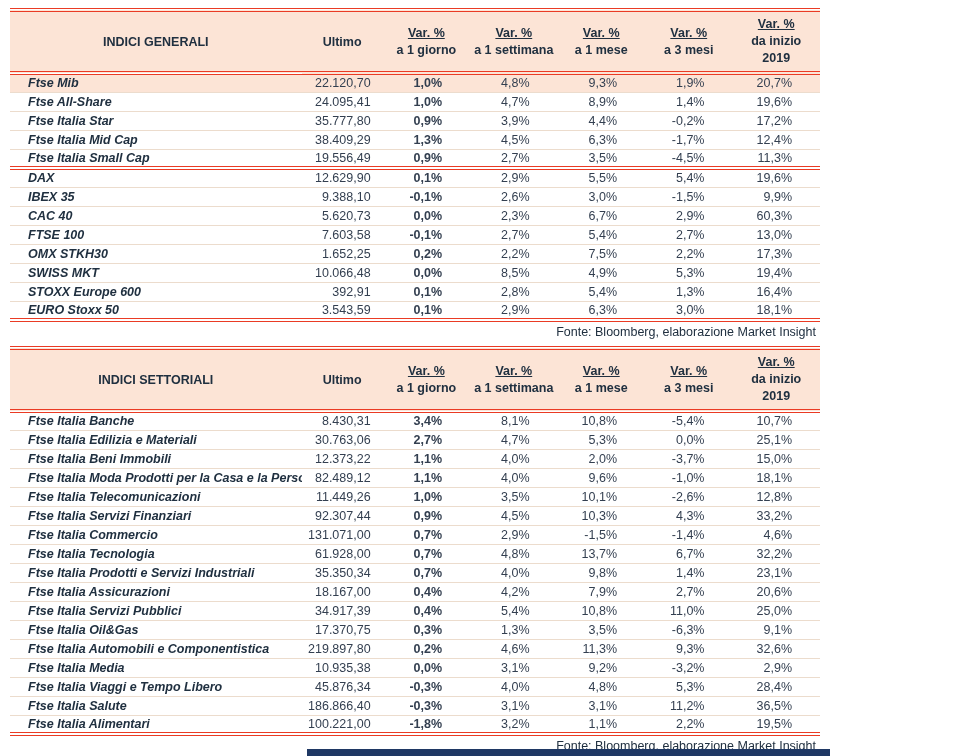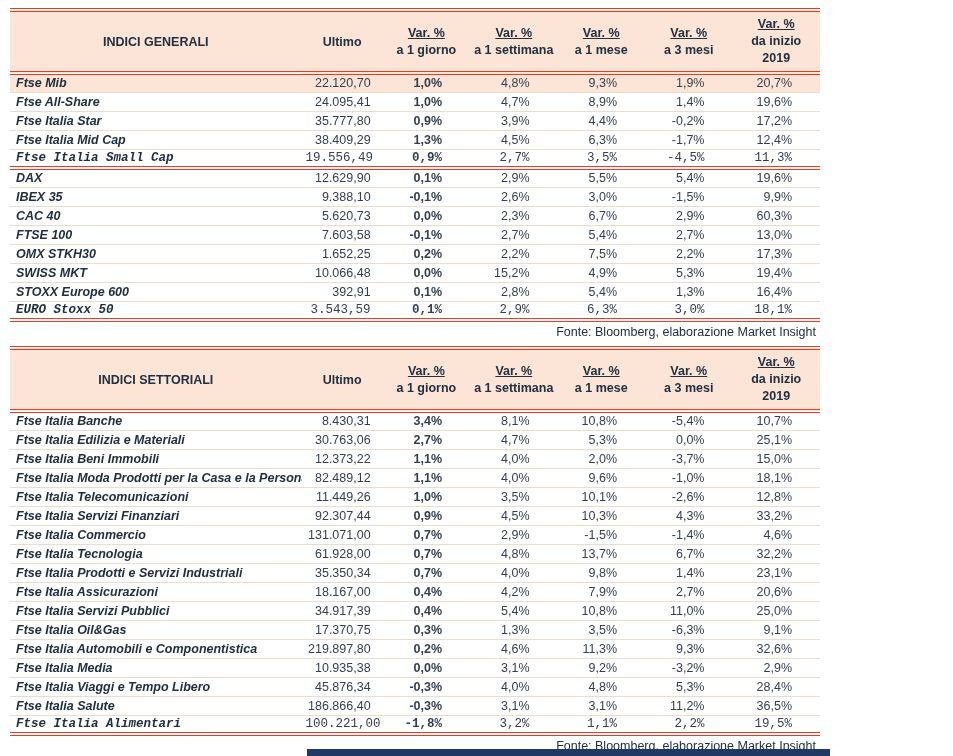--- a/index.html
+++ b/index.html
@@ -45,30 +45,30 @@
     border-bottom:1px solid var(--row-line);
     padding:1px 4px;
     color:var(--value-text);
     vertical-align:middle;
   }
   tbody td.name{
     color:var(--label-text);
     font-weight:bold;
     font-style:italic;
     text-align:left;
-    padding-left:6px;
+    padding-left:18px;
     white-space:nowrap;
     overflow:hidden;
   }
   tbody td.val{text-align:right;padding-right:28px;}
   tbody td.val.ultimo{padding-right:12px;}
   tbody td.val.bold{font-weight:bold;}
   tbody tr.highlight td{background:var(--highlight-bg);}
   tbody tr.sep td,
-  tbody tr:last-child td{border-bottom:4px double var(--accent);font-family:Liberation Mono, monospace;}
+  tbody tr:last-child td{border-bottom:4px double var(--accent);}
   .source{
     text-align:right;
     font-size:12.5px;
     color:var(--label-text);
     padding:3px 4px 5px 0;
     height:21px;
   }
   .tbl{margin-bottom:3px;}
   .footer-bar{
     position:absolute;
@@ -207,21 +207,21 @@
             <td class="val bold">0,2%</td>
             <td class="val">2,2%</td>
             <td class="val">7,5%</td>
             <td class="val">2,2%</td>
             <td class="val">17,3%</td>
           </tr>
           <tr>
             <td class="name">SWISS MKT</td>
             <td class="val ultimo">10.066,48</td>
             <td class="val bold">0,0%</td>
-            <td class="val">15,2%</td>
+            <td class="val">8,5%</td>
             <td class="val">4,9%</td>
             <td class="val">5,3%</td>
             <td class="val">19,4%</td>
           </tr>
           <tr>
             <td class="name">STOXX Europe 600</td>
             <td class="val ultimo">392,91</td>
             <td class="val bold">0,1%</td>
             <td class="val">2,8%</td>
             <td class="val">5,4%</td>

